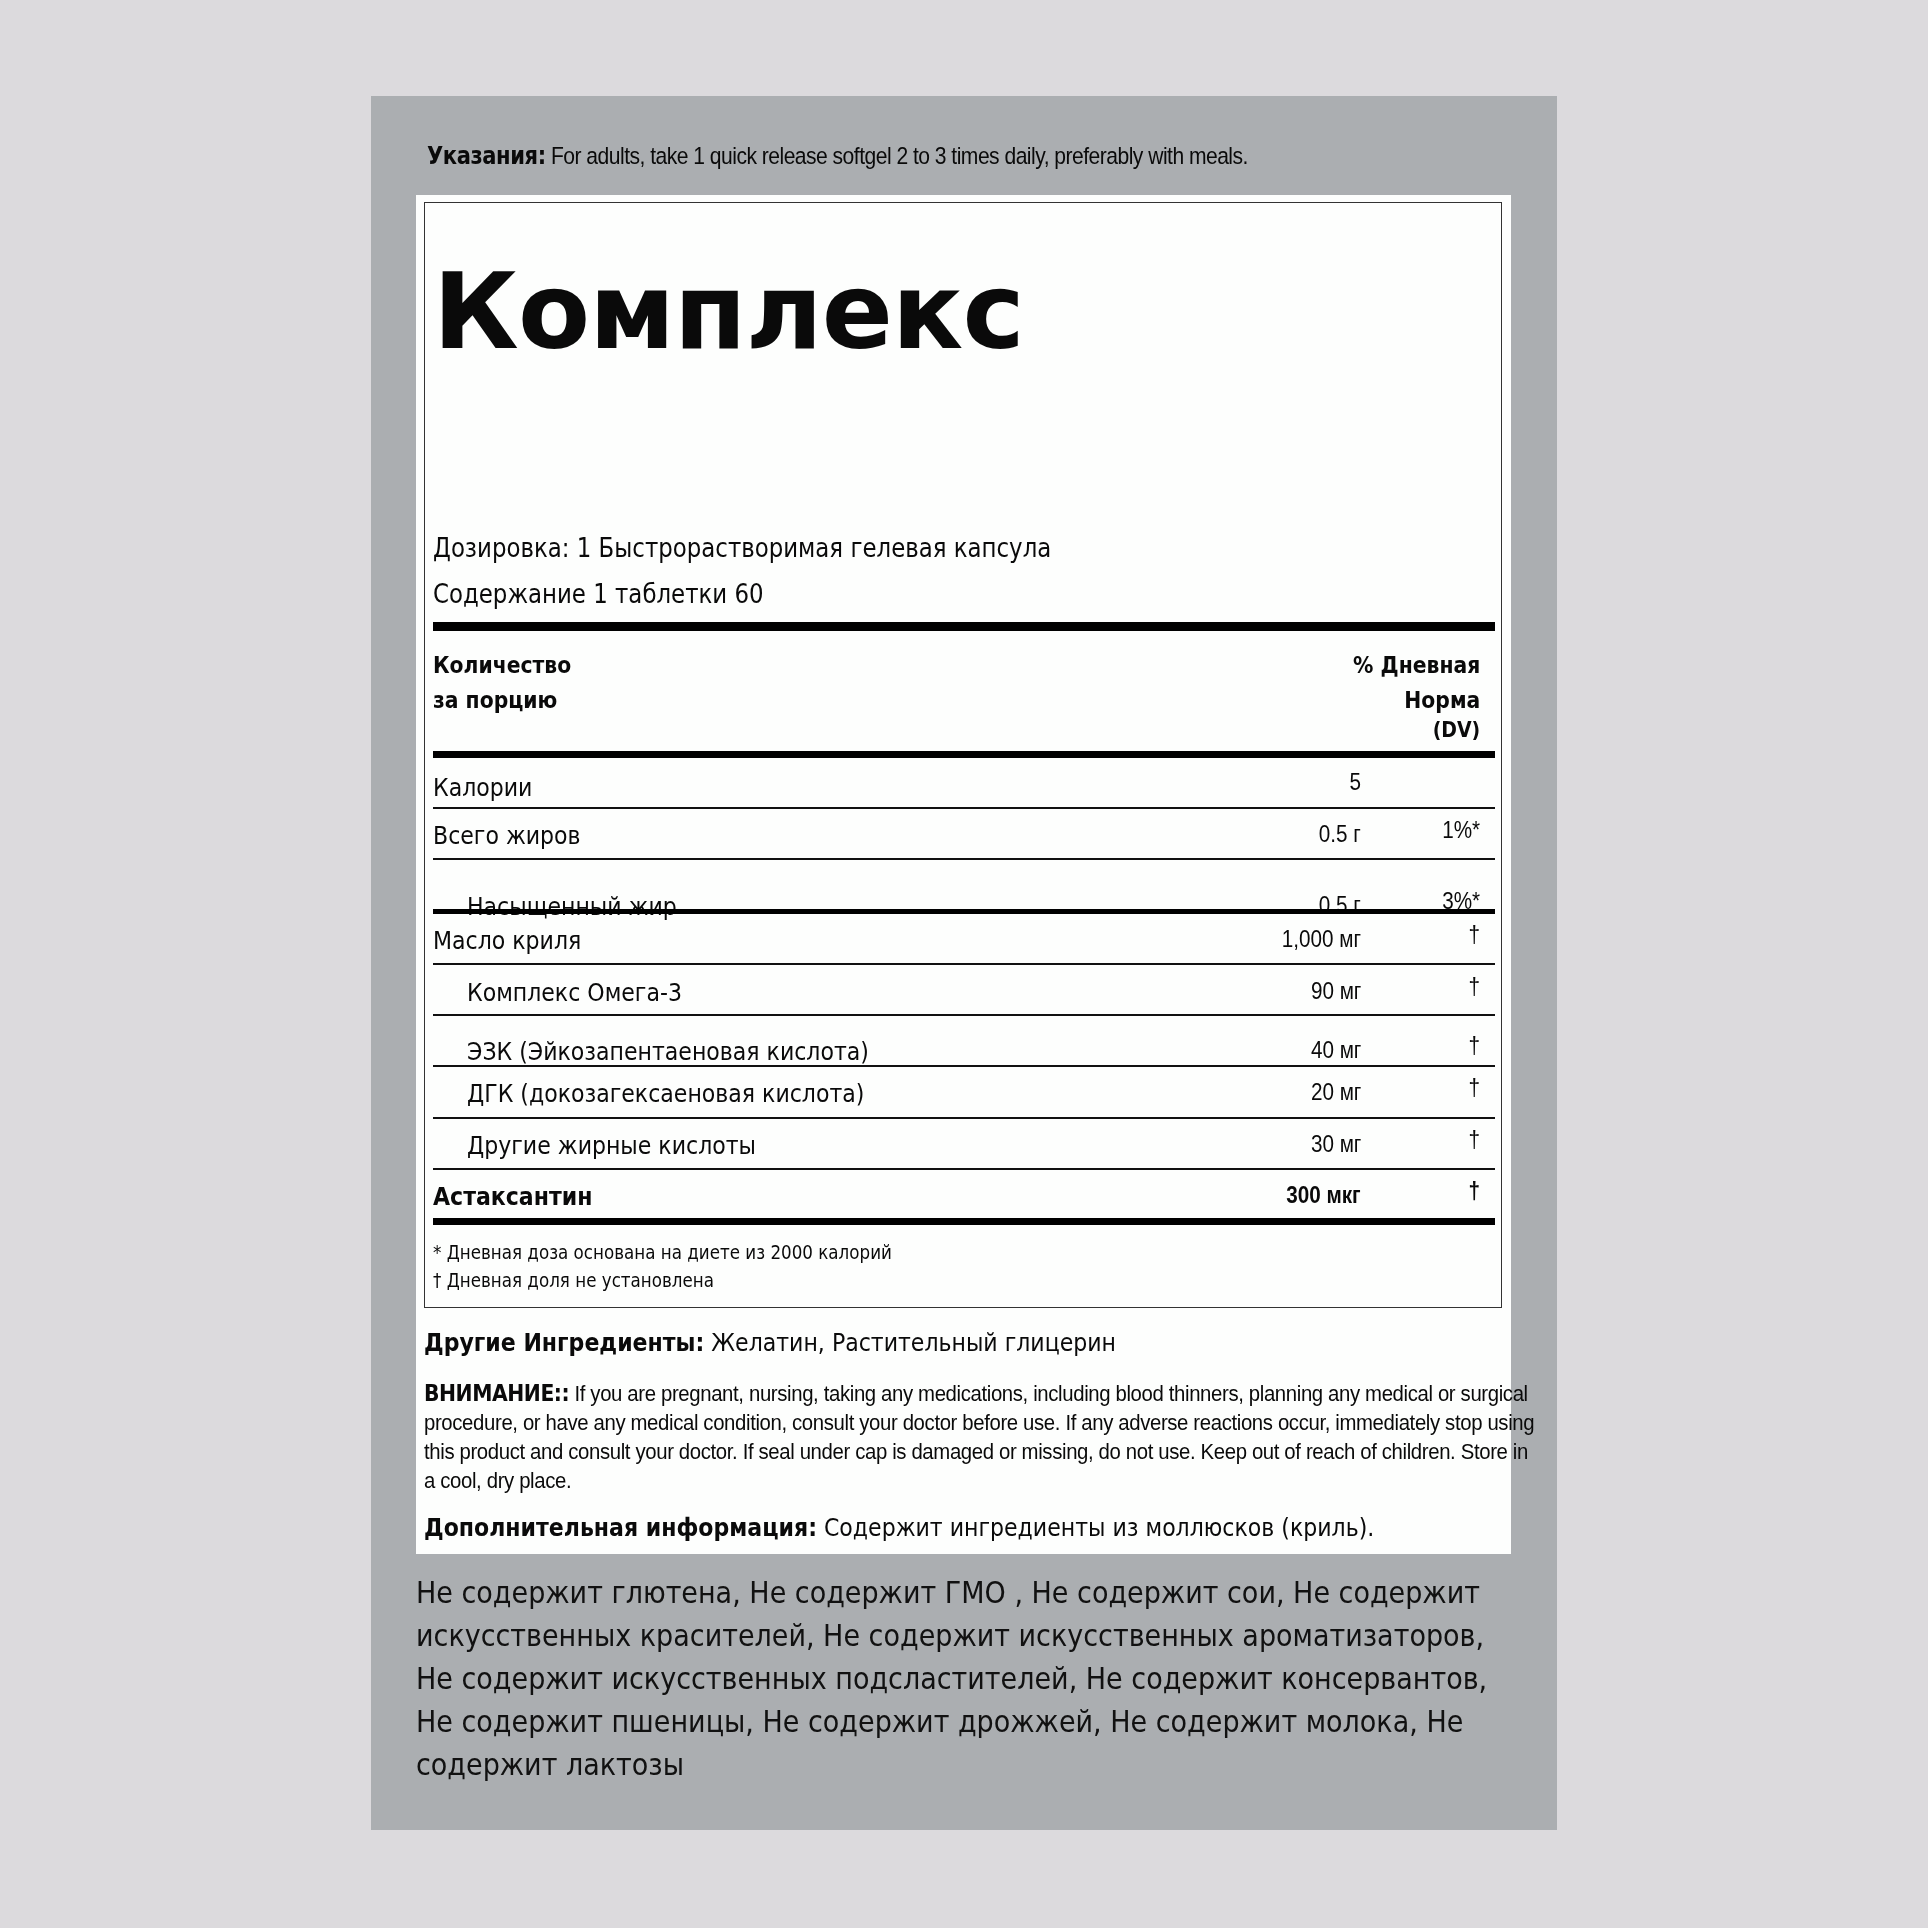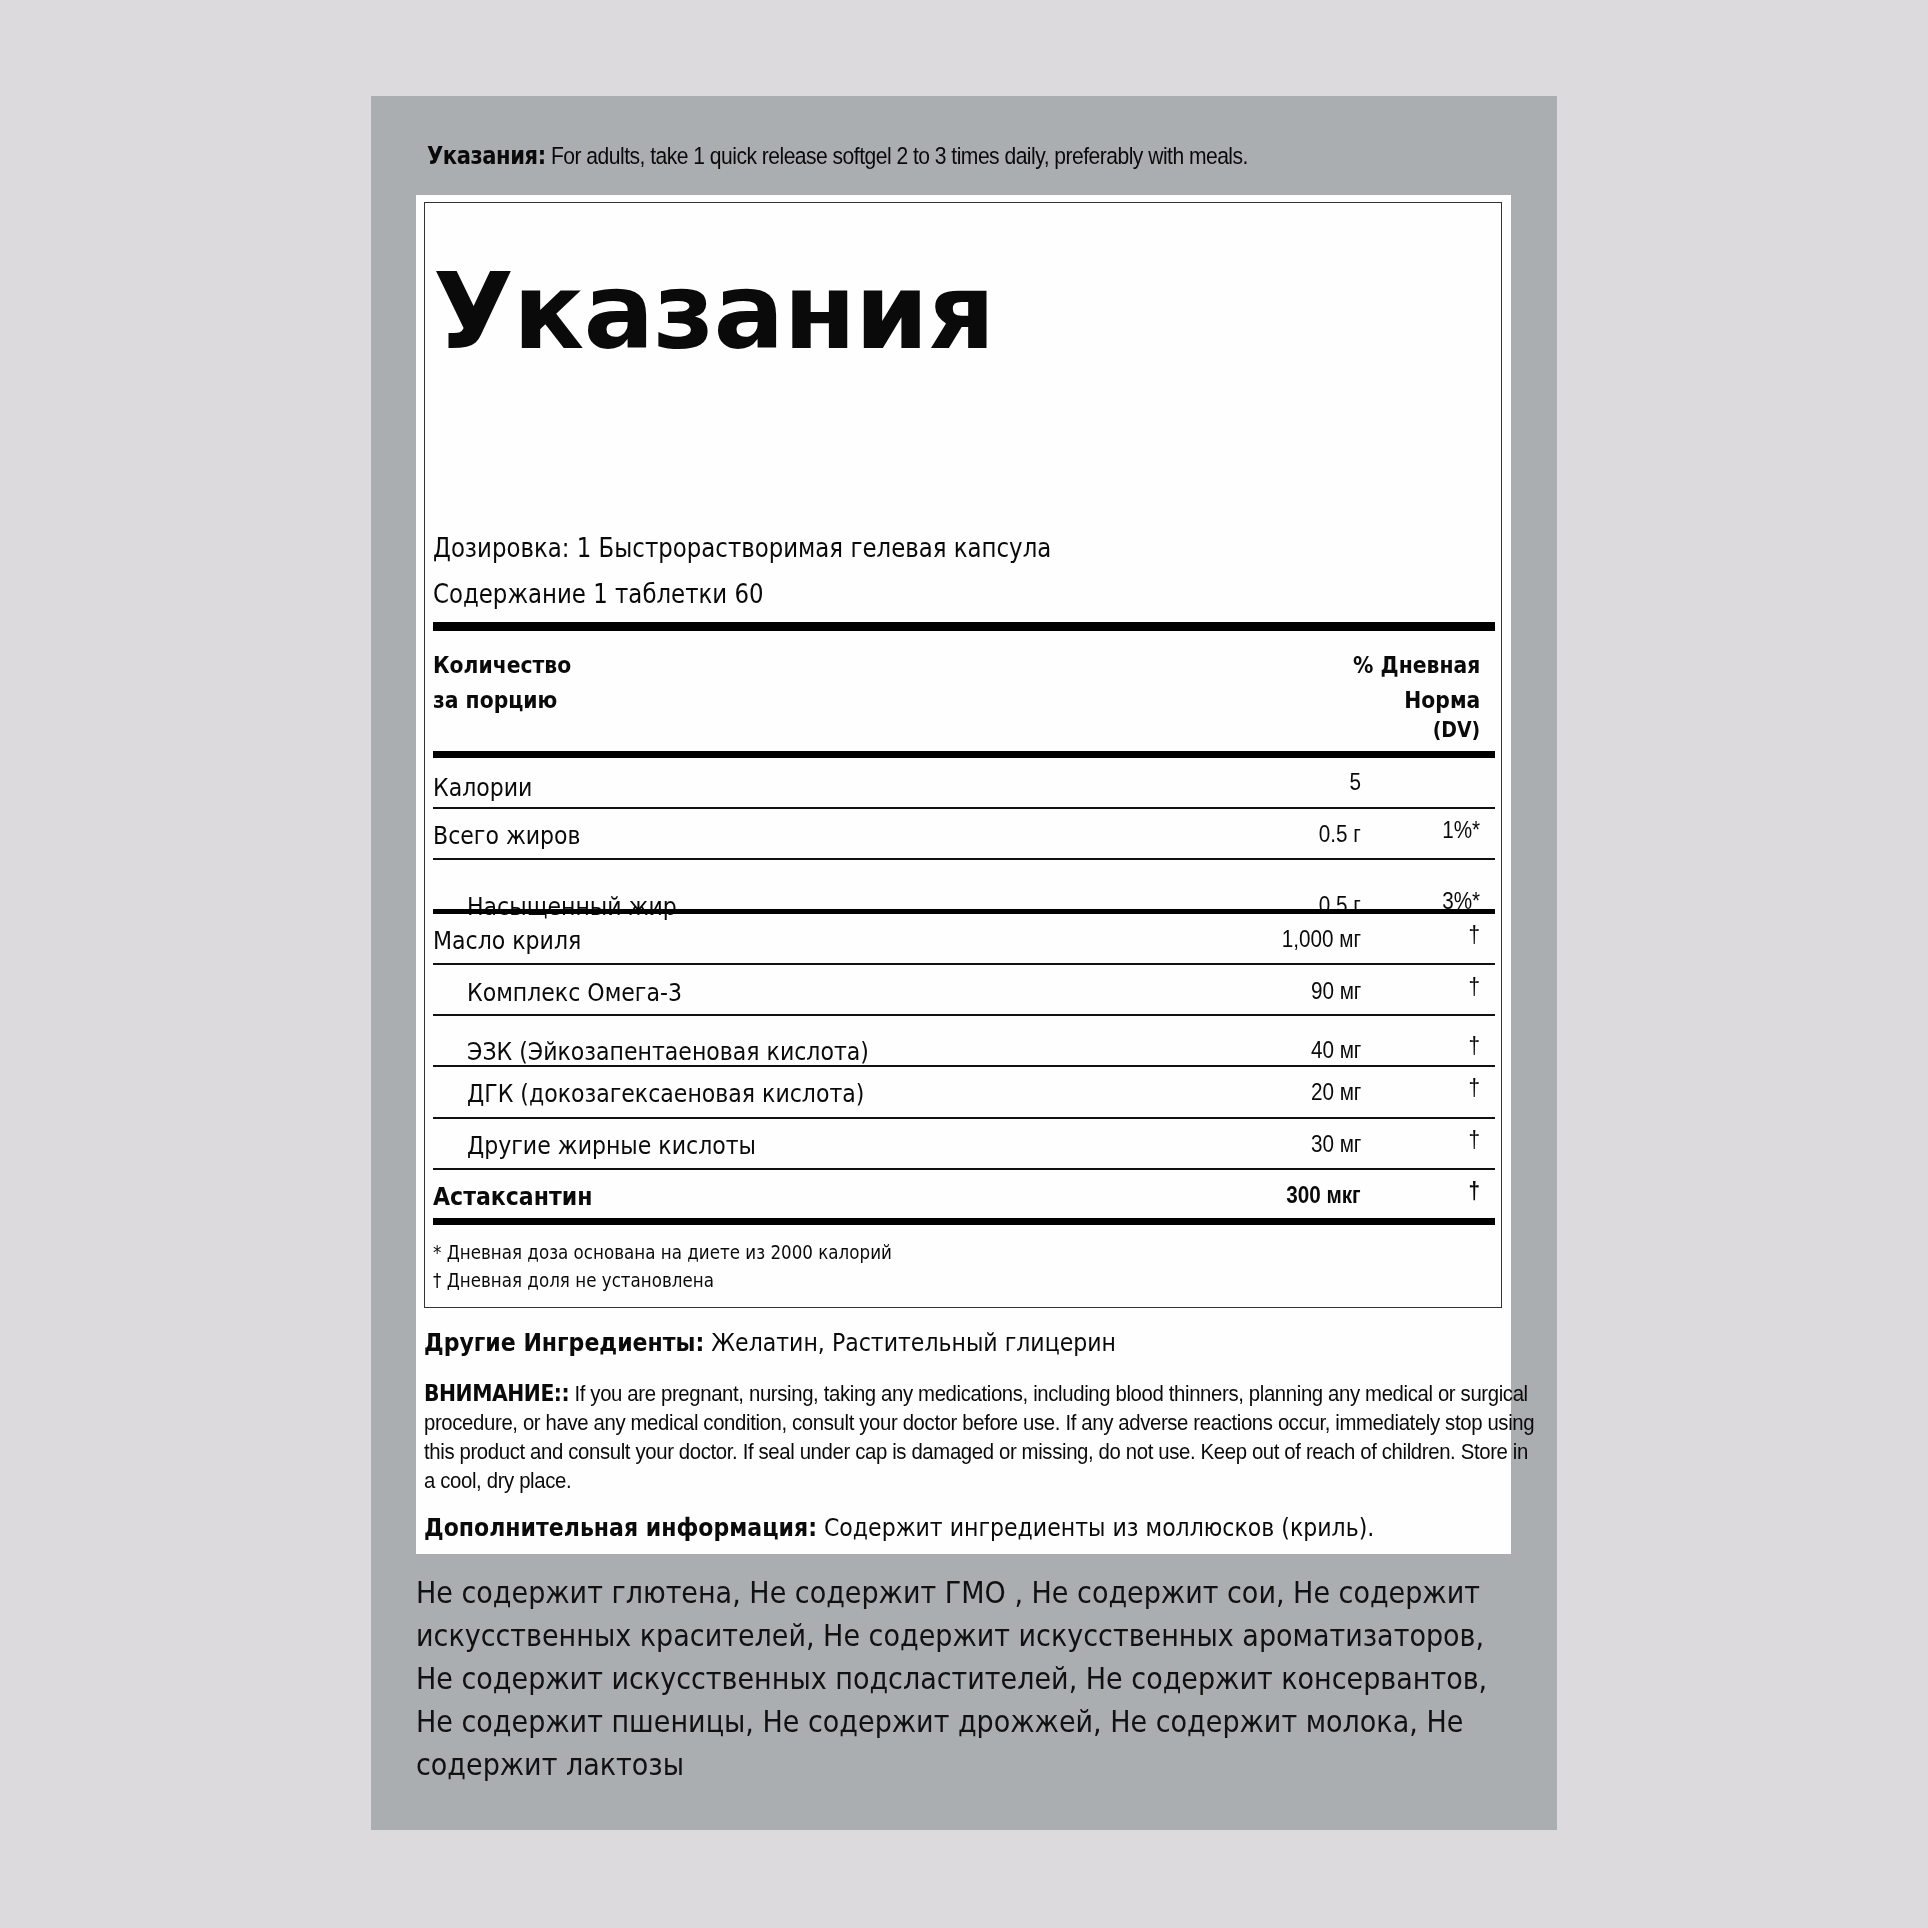--- a/index.html
+++ b/index.html
@@ -38,21 +38,21 @@
 <div class="panel"></div>
 
 <div class="directions">
   <b>Указания:</b><span> For adults, take 1 quick release softgel 2 to 3 times daily, preferably with meals.</span>
 </div>
 
 <div class="white"></div>
 <div class="facts"></div>
 
 <div class="title">
-  <div>Указания</div>
+  <div>Комплекс</div>
 </div>
 
 <div class="t serving" style="top:533px;">Дозировка: 1 Быстрорастворимая гелевая капсула</div>
 <div class="t serving" style="top:579px;">Содержание 1 таблетки 60</div>
 
 <div class="bar" style="top:622px;height:9.4px;"></div>
 
 <div class="hdr left">
   <div>Количество</div>
   <div>за порцию</div>

